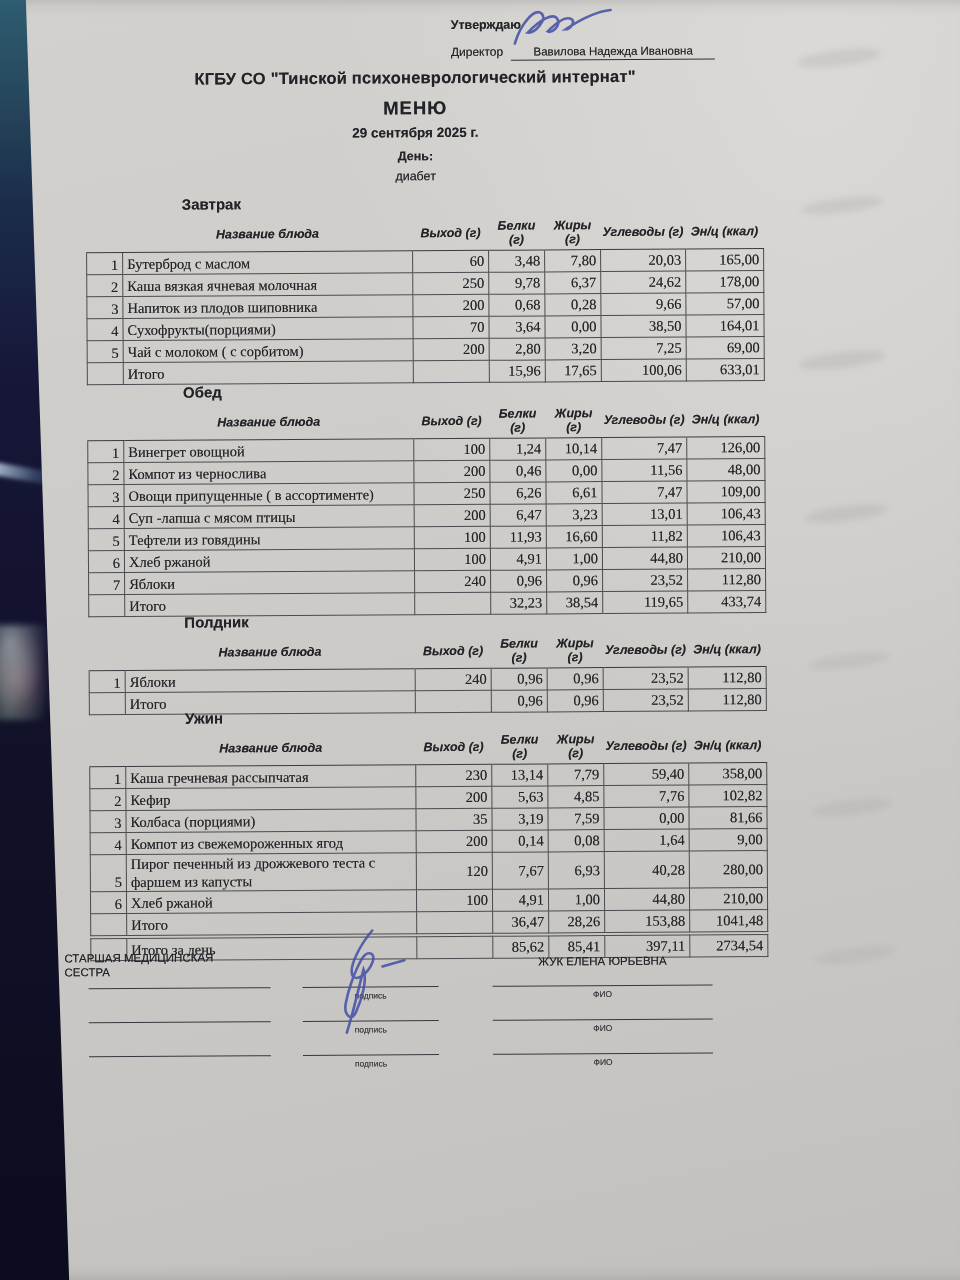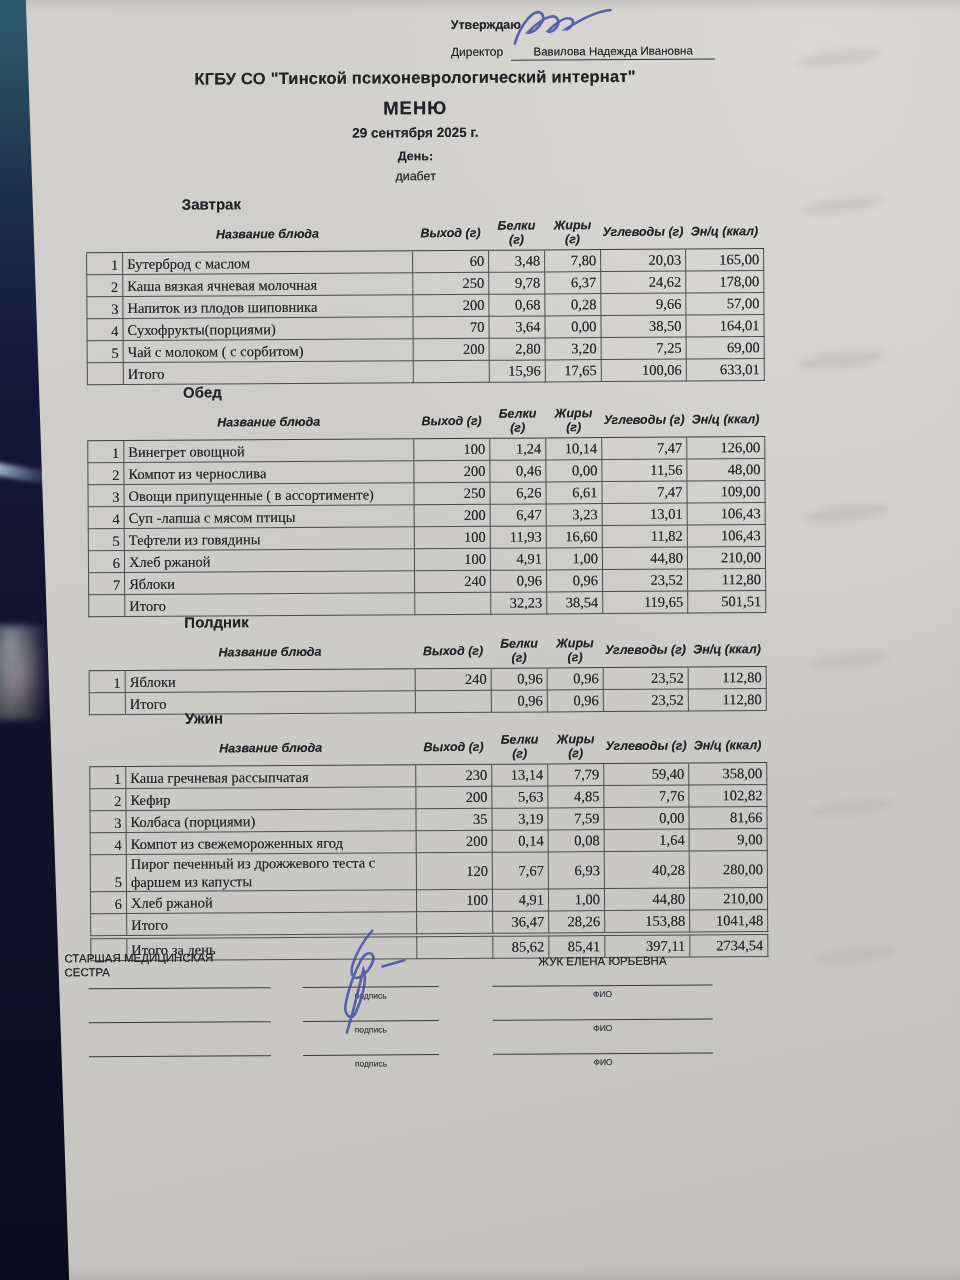--- a/index.html
+++ b/index.html
@@ -282,21 +282,21 @@
                 <td class="c-num">23,52</td>
                 <td class="c-num">112,80</td>
               </tr>
               <tr class="total-row">
                 <td class="c-idx"></td>
                 <td class="c-name">Итого</td>
                 <td class="c-num"></td>
                 <td class="c-num">32,23</td>
                 <td class="c-num">38,54</td>
                 <td class="c-num">119,65</td>
-                <td class="c-num">501,51</td>
+                <td class="c-num">433,74</td>
               </tr>
             </tbody>
           </table>
         </section>
         <section class="abs" style="top: 614px; left: 0px;">
           <div class="meal-title">Полдник</div>
           <table class="menu">
             <colgroup>
               <col style="width: 36px;">
               <col style="width: 290px;">

